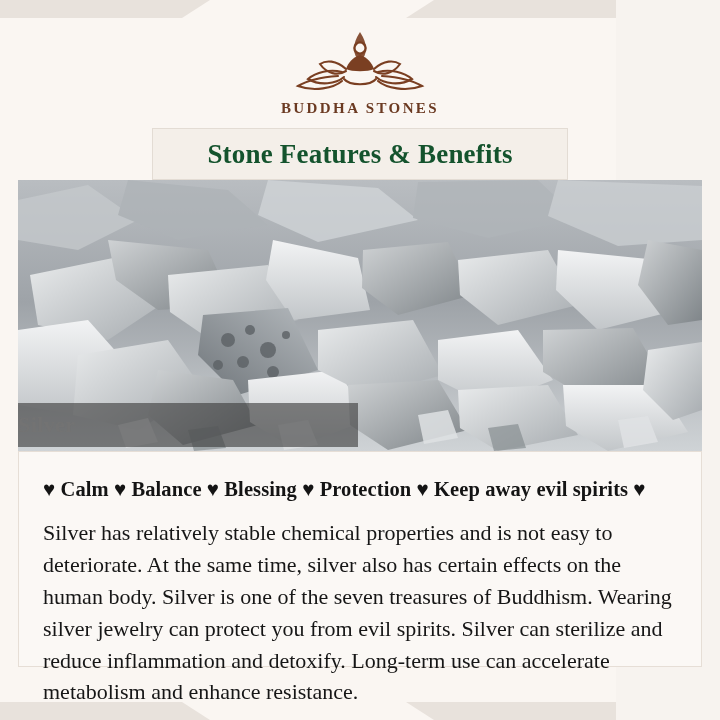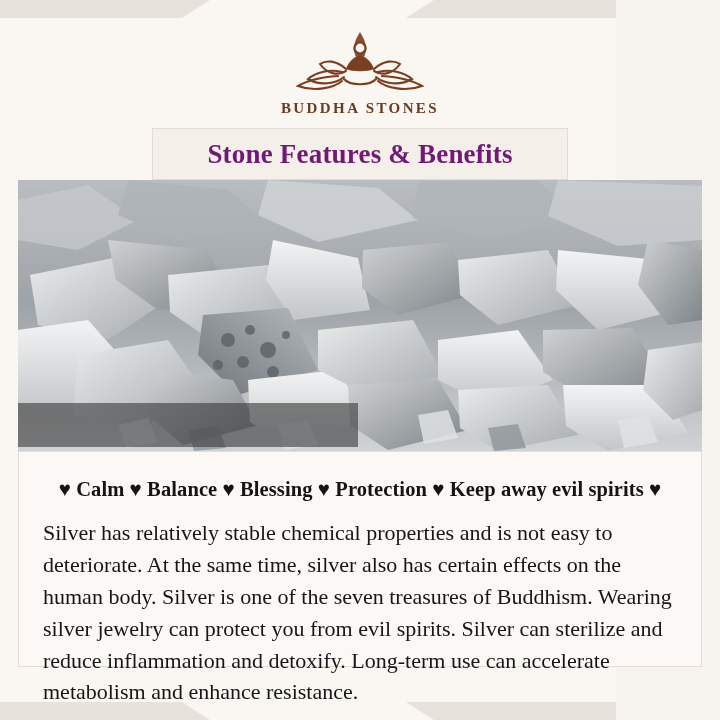--- a/index.html
+++ b/index.html
@@ -81,21 +81,21 @@
     border: 1px solid #e3dcd4;
     box-sizing: border-box;
     display: flex;
     align-items: center;
     justify-content: center;
   }
   .title-band .title-text {
     font-family: "Liberation Serif", serif;
     font-size: 27px;
     font-weight: bold;
-    color: #701a75;
+    color: #14532d;
     letter-spacing: 0.2px;
   }
 
   
   .hero {
     position: absolute;
     top: 180px;
     left: 18px;
     width: 684px;
     height: 271px;
@@ -138,21 +138,21 @@
     background: #fbf8f5;
     border: 1px solid #e6ded6;
     box-sizing: border-box;
     padding: 26px 24px 0 24px;
   }
   .keywords {
     font-family: "Liberation Serif", serif;
     font-weight: bold;
     font-size: 20.5px;
     color: #141414;
-    text-align: center;
+    text-align: left;
     white-space: nowrap;
     letter-spacing: 0.1px;
   }
   .body-copy {
     margin-top: 16px;
     font-family: "Liberation Serif", serif;
     font-size: 22px;
     line-height: 1.45;
     color: #161616;
     text-align: left;

